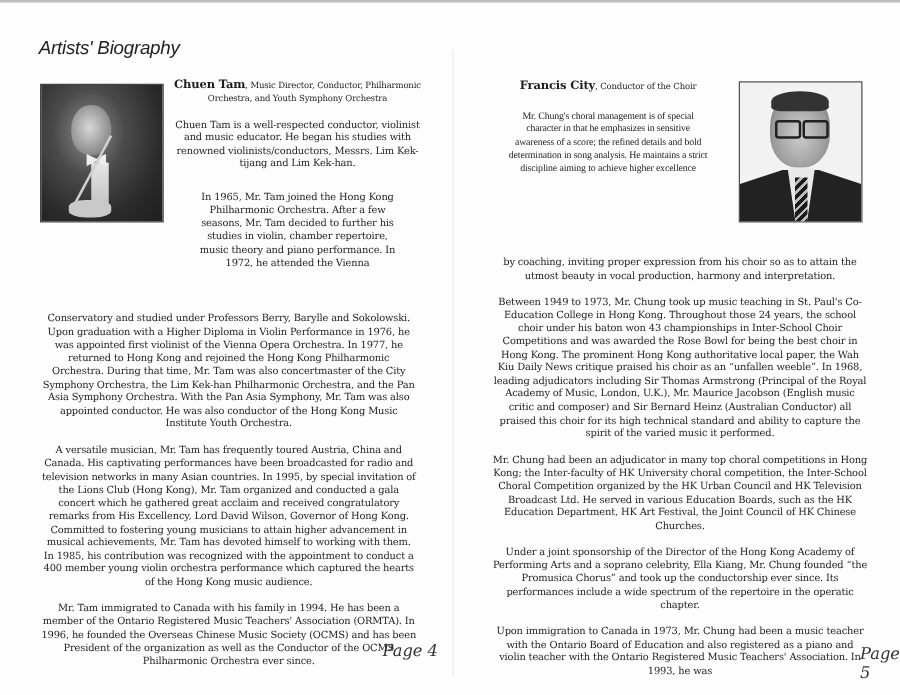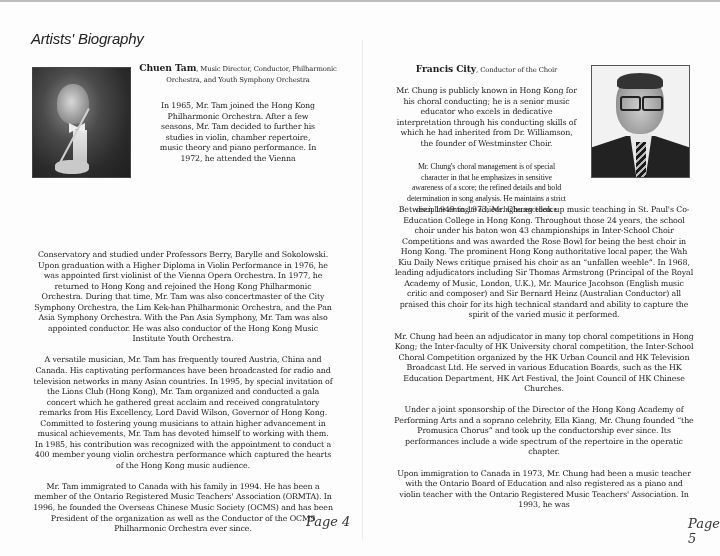--- a/index.html
+++ b/index.html
@@ -83,50 +83,51 @@
   <div class="photo-tam">
     <div class="tam-head"></div>
     <div class="tam-shirt"></div>
     <div class="tam-bow"></div>
     <div class="tam-baton"></div>
     <div class="tam-hand"></div>
   </div>
 
   <div class="tam-intro text">
     <p class="para"><span class="name">Chuen Tam</span><span class="role">, Music Director, Conductor, Philharmonic Orchestra, and Youth Symphony Orchestra</span></p>
+    <p class="para">Chuen Tam is a well-respected conductor, violinist and music educator. He began his studies with renowned violinists/conductors, Messrs. Lim Kek-tijang and Lim Kek-han.</p>
     <p class="para" style="margin:16px;">In 1965, Mr. Tam joined the Hong Kong Philharmonic Orchestra. After a few seasons, Mr. Tam decided to further his studies in violin, chamber repertoire, music theory and piano performance. In 1972, he attended the Vienna</p>
   </div>
 
   <div class="tam-rest text" style="top:229px;margin-top:21px;">
     <p class="para">Conservatory and studied under Professors Berry, Barylle and Sokolowski. Upon graduation with a Higher Diploma in Violin Performance in 1976, he was appointed first violinist of the Vienna Opera Orchestra. In 1977, he returned to Hong Kong and rejoined the Hong Kong Philharmonic Orchestra. During that time, Mr. Tam was also concertmaster of the City Symphony Orchestra, the Lim Kek-han Philharmonic Orchestra, and the Pan Asia Symphony Orchestra. With the Pan Asia Symphony, Mr. Tam was also appointed conductor. He was also conductor of the Hong Kong Music Institute Youth Orchestra.</p>
     <p class="para">A versatile musician, Mr. Tam has frequently toured Austria, China and Canada. His captivating performances have been broadcasted for radio and television networks in many Asian countries. In 1995, by special invitation of the Lions Club (Hong Kong), Mr. Tam organized and conducted a gala concert which he gathered great acclaim and received congratulatory remarks from His Excellency, Lord David Wilson, Governor of Hong Kong. Committed to fostering young musicians to attain higher advancement in musical achievements, Mr. Tam has devoted himself to working with them. In 1985, his contribution was recognized with the appointment to conduct a 400 member young violin orchestra performance which captured the hearts of the Hong Kong music audience.</p>
     <p class="para">Mr. Tam immigrated to Canada with his family in 1994. He has been a member of the Ontario Registered Music Teachers' Association (ORMTA). In 1996, he founded the Overseas Chinese Music Society (OCMS) and has been President of the organization as well as the Conductor of the OCMS Philharmonic Orchestra ever since.</p>
   </div>
 
   <div class="pagenum left">Page 4</div>
 
   <div class="page right"></div>
 
   <div class="chung-intro text">
     <p class="para"><span class="name">Francis City</span><span class="role">, Conductor of the Choir</span></p>
-    <p class="para">Mr. Chung is publicly known in Hong Kong for his choral conducting; he is a senior music educator who excels in dedicative interpretation through his conducting skills of which he had inherited from Dr. Williamson, the founder of Westminster Choir.</p>
     <p class="para" style="margin:13px;font-family:Liberation Serif, serif;">Mr. Chung's choral management is of special character in that he emphasizes in sensitive awareness of a score; the refined details and bold determination in song analysis. He maintains a strict discipline aiming to achieve higher excellence</p>
   </div>
 
   <div class="photo-chung">
     <div class="ch-head"></div>
     <div class="ch-hair"></div>
     <div class="ch-glass l"></div>
     <div class="ch-glass r"></div>
     <div class="ch-suit"></div>
     <div class="ch-shirt"></div>
     <div class="ch-tie"></div>
   </div>
 
   <div class="chung-rest text" style="top:205px;">
+    <p class="para">by coaching, inviting proper expression from his choir so as to attain the utmost beauty in vocal production, harmony and interpretation.</p>
     <p class="para">Between 1949 to 1973, Mr. Chung took up music teaching in St. Paul's Co-Education College in Hong Kong. Throughout those 24 years, the school choir under his baton won 43 championships in Inter-School Choir Competitions and was awarded the Rose Bowl for being the best choir in Hong Kong. The prominent Hong Kong authoritative local paper, the Wah Kiu Daily News critique praised his choir as an “unfallen weeble”. In 1968, leading adjudicators including Sir Thomas Armstrong (Principal of the Royal Academy of Music, London, U.K.), Mr. Maurice Jacobson (English music critic and composer) and Sir Bernard Heinz (Australian Conductor) all praised this choir for its high technical standard and ability to capture the spirit of the varied music it performed.</p>
     <p class="para">Mr. Chung had been an adjudicator in many top choral competitions in Hong Kong; the Inter-faculty of HK University choral competition, the Inter-School Choral Competition organized by the HK Urban Council and HK Television Broadcast Ltd. He served in various Education Boards, such as the HK Education Department, HK Art Festival, the Joint Council of HK Chinese Churches.</p>
     <p class="para">Under a joint sponsorship of the Director of the Hong Kong Academy of Performing Arts and a soprano celebrity, Ella Kiang, Mr. Chung founded “the Promusica Chorus” and took up the conductorship ever since. Its performances include a wide spectrum of the repertoire in the operatic chapter.</p>
     <p class="para">Upon immigration to Canada in 1973, Mr. Chung had been a music teacher with the Ontario Board of Education and also registered as a piano and violin teacher with the Ontario Registered Music Teachers' Association. In 1993, he was</p>
   </div>
 
   <div class="pagenum right">Page 5</div>
 </div>
 
 </body></html>

